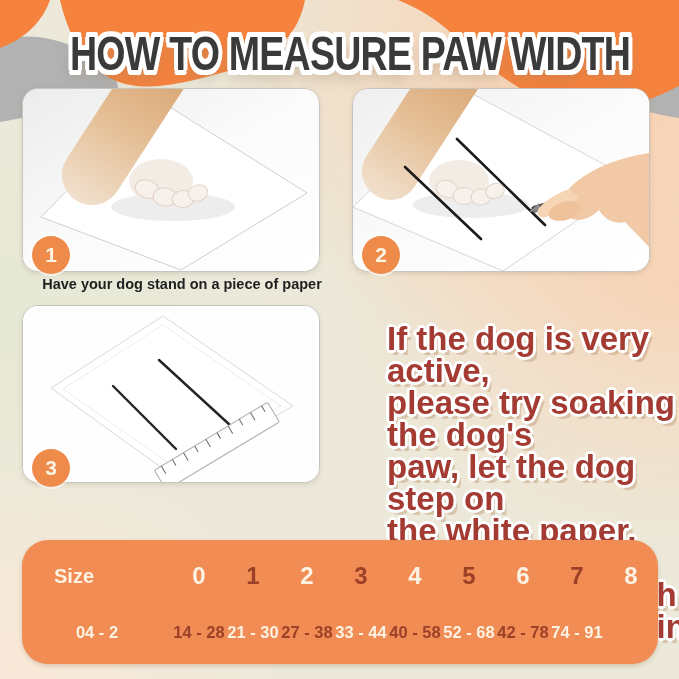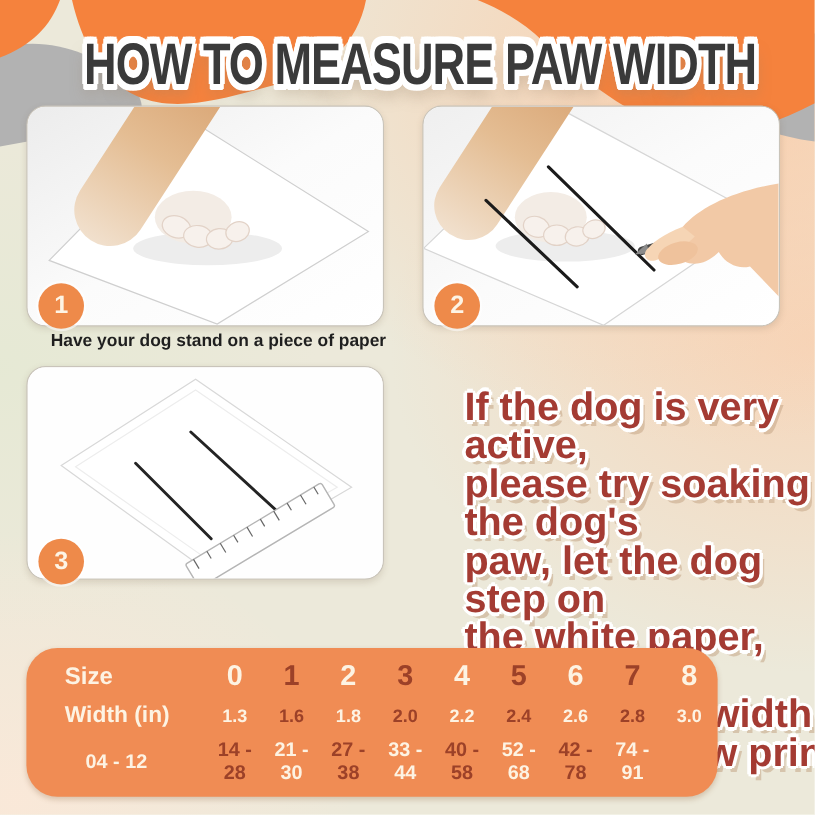--- a/index.html
+++ b/index.html
@@ -49,21 +49,21 @@
   .note{
     position:absolute;left:354px;top:323px;width:322px;z-index:2;
     font-size:33px;line-height:32px;font-weight:bold;color:#a43b33;white-space:pre-line;
     text-shadow:
       -2px -2px 0 #fff,2px -2px 0 #fff,-2px 2px 0 #fff,2px 2px 0 #fff,
       -3px 0 0 #fff,3px 0 0 #fff,0 -3px 0 #fff,0 3px 0 #fff,
       4px 5px 0 rgba(196,166,135,.55);
     margin-left: 33px;
   }
   .ptable{
-    position:absolute;left:22px;top:540px;width:576px;height:124px;background:#f08c54;
+    position:absolute;left:22px;top:540px;width:636px;height:124px;background:#f08c54;
     border-radius:26px;z-index:2;display:flex;flex-direction:column;justify-content:space-around;
     padding:6px 0;box-sizing:border-box;box-shadow:0 2px 4px rgba(140,90,50,.25);
   }
   .trow{display:grid;grid-template-columns:150px repeat(9,1fr);align-items:center;}
   .tlabel{padding-left:32px;font-weight:bold;color:#fdf3e3;font-size:19px;}
   .tval{text-align:center;font-weight:bold;}
   .tval.light{color:#fdf3e3;}
   .tval.dark{color:#9c4128;}
   .row-size .tval{font-size:24px;}
   .row-size .tlabel{font-size:20px;}
@@ -204,34 +204,22 @@
       <div class="tval light">0</div>
       <div class="tval dark">1</div>
       <div class="tval light">2</div>
       <div class="tval dark">3</div>
       <div class="tval light">4</div>
       <div class="tval dark">5</div>
       <div class="tval light">6</div>
       <div class="tval dark">7</div>
       <div class="tval light">8</div>
     </div>
-    <div class="trow row-width">
-      <div class="tlabel">Width (in)</div>
-      <div class="tval light">1.3</div>
-      <div class="tval dark">1.6</div>
-      <div class="tval light">1.8</div>
-      <div class="tval dark">2.0</div>
-      <div class="tval light">2.2</div>
-      <div class="tval dark">2.4</div>
-      <div class="tval light">2.6</div>
-      <div class="tval dark">2.8</div>
-      <div class="tval light">3.0</div>
-    </div>
     <div class="trow row-weight">
-      <div class="tval light">04 - 12</div>
+      <div class="tval light">04 - 2</div>
       <div class="tval dark">14 - 28</div>
       <div class="tval light">21 - 30</div>
       <div class="tval dark">27 - 38</div>
       <div class="tval light">33 - 44</div>
       <div class="tval dark">40 - 58</div>
       <div class="tval light">52 - 68</div>
       <div class="tval dark">42 - 78</div>
       <div class="tval light">74 - 91</div>
     </div>
   </div>

